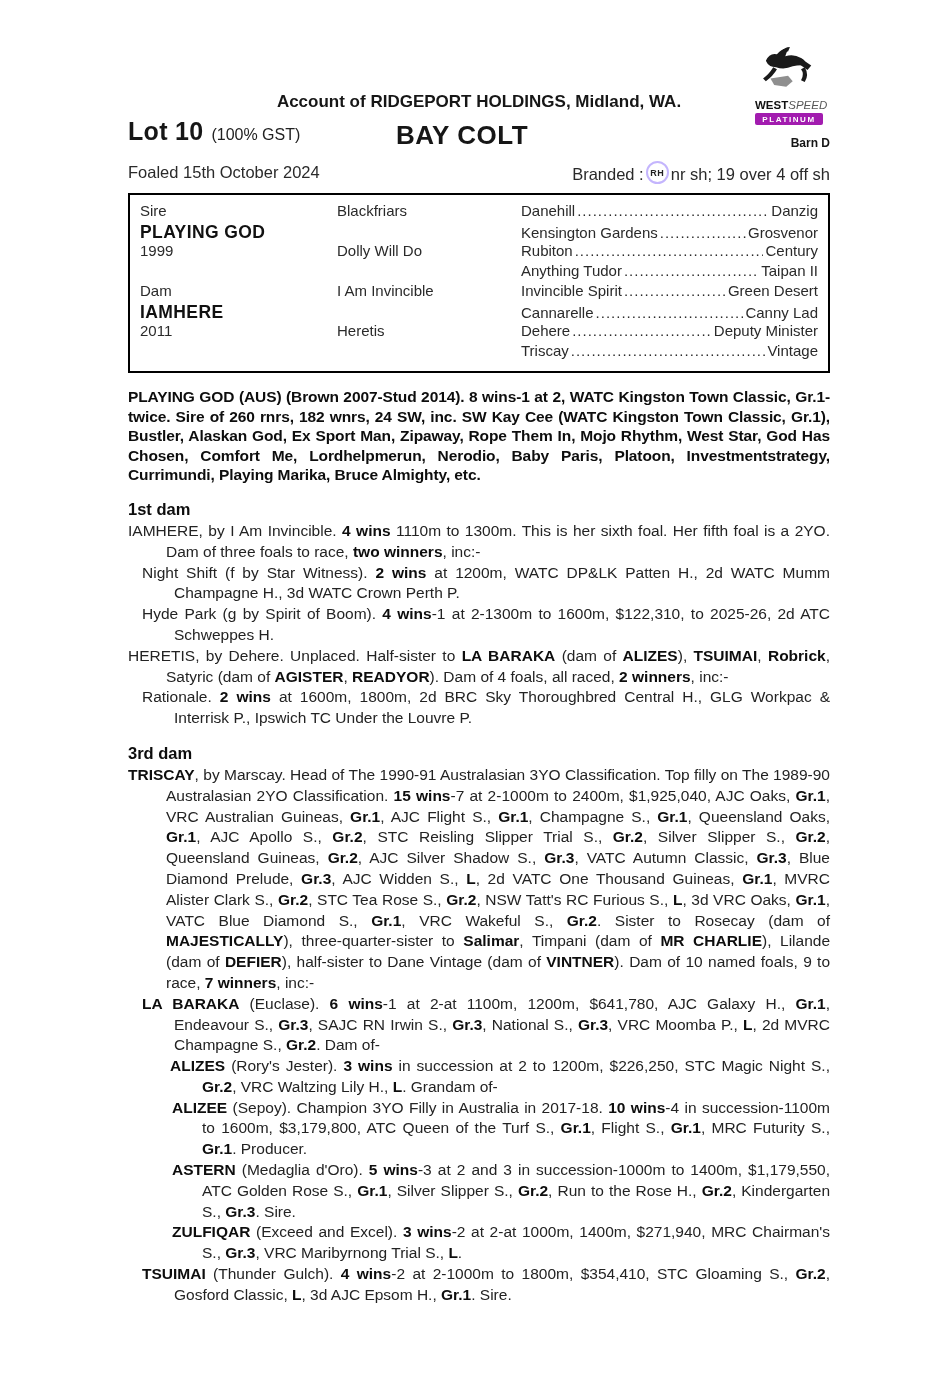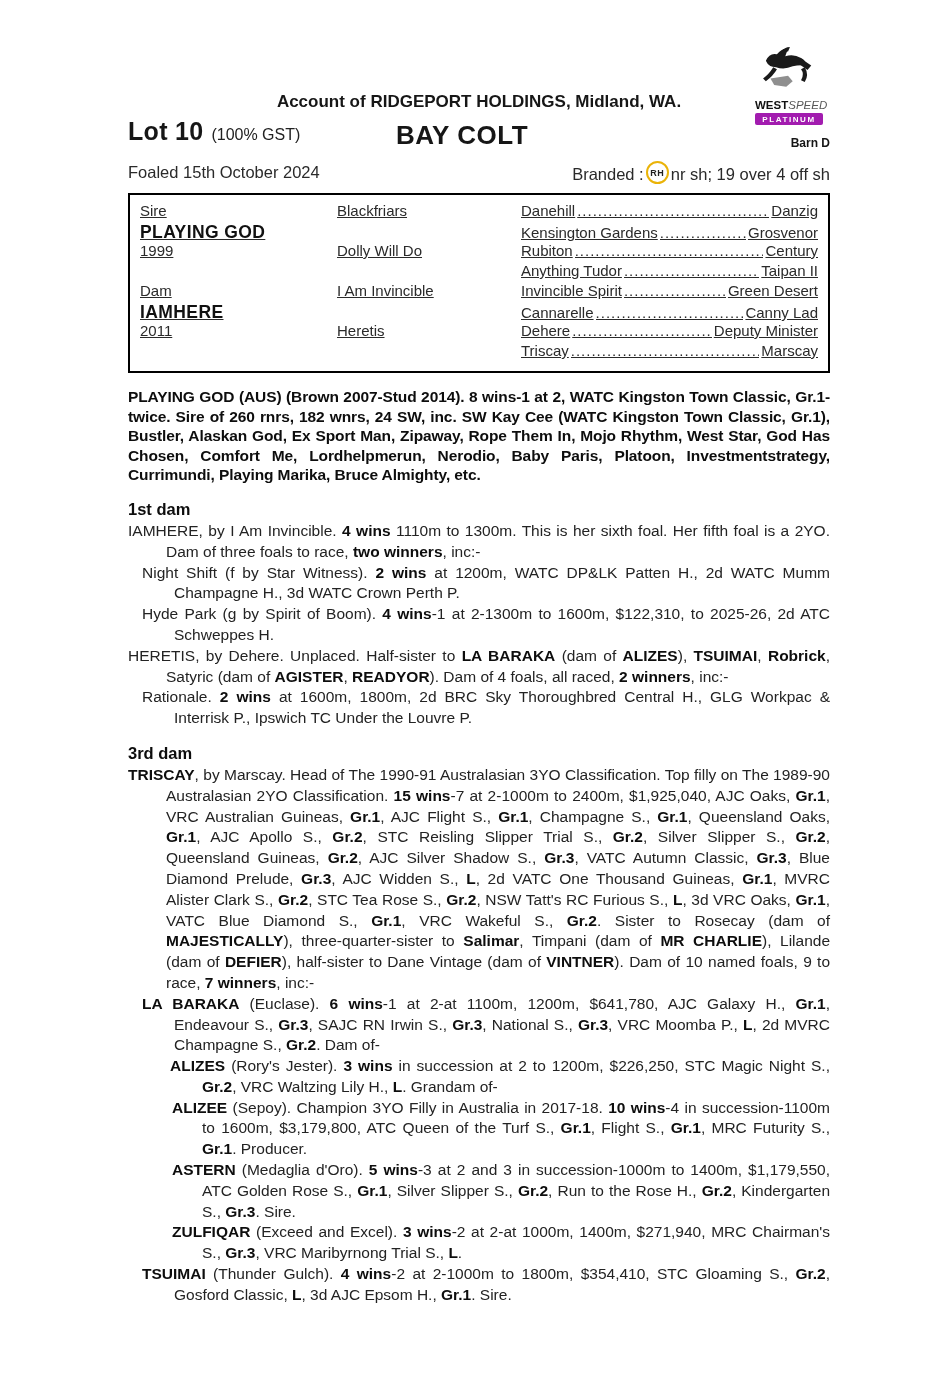--- a/index.html
+++ b/index.html
@@ -11,34 +11,34 @@
   .title-row{position:relative;height:34px;margin-top:8px;}
   .lot-wrap{position:absolute;left:0;bottom:8px;display:flex;align-items:baseline;gap:8px;}
   .lot{font-weight:bold;font-size:25px;letter-spacing:.3px;}
   .gst{font-size:16px;color:#222;}
   .colt{position:absolute;left:50%;transform:translateX(calc(-50% - 17px));bottom:3px;
         font-weight:bold;font-size:26px;letter-spacing:.5px;}
   .barn{position:absolute;right:0;bottom:4px;font-weight:bold;font-size:12px;}
   .foaled-row{display:flex;justify-content:space-between;align-items:center;
               margin-top:7px;font-size:16.5px;color:#2a2a2a;}
   .branded{display:flex;align-items:flex-end;gap:2px;}
-  .brandmark{width:19px;height:19px;border:2px solid #eab308;border-radius:50%;
+  .brandmark{width:19px;height:19px;border:2px solid #c4b5fd;border-radius:50%;
              display:inline-flex;align-items:center;justify-content:center;
              font-size:9px;font-weight:bold;letter-spacing:.5px;color:#222;}
   
   .logo{position:absolute;left:755px;top:46px;width:68px;text-align:center;}
   .wordmark{font-size:11.5px;line-height:11px;white-space:nowrap;}
   .wordmark .w1{font-weight:bold;color:#111;}
   .wordmark .w2{font-style:italic;color:#585858;}
   .platinum{margin-top:2px;background:#a21caf;color:#fff;border-radius:2px;
             font-size:8px;font-weight:bold;letter-spacing:1.6px;padding:2px 0 1px;}
   
   .ped{border:2px solid #000;margin-top:9px;padding:7px 10px 9px;
        display:grid;grid-template-columns:197px 184px 1fr;grid-auto-rows:20px;
-       align-items:baseline;font-size:15px;color:#2a2a2a;text-decoration:underline;}
+       align-items:baseline;font-size:15px;color:#2a2a2a;}
   .ped .big{font-weight:bold;font-size:17.5px;letter-spacing:.4px;color:#111;}
   .arow{display:flex;align-items:baseline;min-width:0;}
   .aname{white-space:nowrap;}
   .lead{flex:1 1 auto;overflow:hidden;white-space:nowrap;min-width:8px;margin:0 2px;}
   .lead::after{content:"..........................................................................";letter-spacing:1px;}
   
   .sire-sum{margin:14px 0 3px;font-weight:bold;font-size:15.5px;line-height:19.6px;
             text-align:justify;letter-spacing:-0.1px;color:#0d0d0d;}
   
   .dam-heading{font-weight:bold;font-size:16.5px;margin:15px 0 2px;color:#0d0d0d;}
@@ -133,21 +133,21 @@
         <span class="aname">Canny Lad</span>
       </div>
     <div class="arow" style="grid-area:7/3">
         <span class="aname">Dehere</span>
         <span class="lead"></span>
         <span class="aname">Deputy Minister</span>
       </div>
     <div class="arow" style="grid-area:8/3">
         <span class="aname">Triscay</span>
         <span class="lead"></span>
-        <span class="aname">Marscay</span>
+        <span class="aname">Vintage</span>
       </div>
   </div>
 
   <p class="sire-sum">PLAYING GOD (AUS) (Brown 2007-Stud 2014). 8 wins-1 at 2, WATC Kingston Town Classic, Gr.1-twice. Sire of 260 rnrs, 182 wnrs, 24 SW, inc. SW Kay Cee (WATC Kingston Town Classic, Gr.1), Bustler, Alaskan God, Ex Sport Man, Zipaway, Rope Them In, Mojo Rhythm, West Star, God Has Chosen, Comfort Me, Lordhelpmerun, Nerodio, Baby Paris, Platoon, Investmentstrategy, Currimundi, Playing Marika, Bruce Almighty, etc.</p>
 
   <div id="sections">
       <div class="dam-heading">1st dam</div>
       <p class="para p-dam"><span>IAMHERE, by I Am Invincible. </span><span class="b">4 wins</span><span> 1110m to 1300m. This is her sixth foal. Her fifth foal is a 2YO. Dam of three foals to race, </span><span class="b">two winners</span><span>, inc:-</span></p>
       <p class="para p-prog1"><span>Night Shift (f by Star Witness). </span><span class="b">2 wins</span><span> at 1200m, WATC DP&amp;LK Patten H., 2d WATC Mumm Champagne H., 3d WATC Crown Perth P.</span></p>
       <p class="para p-prog1"><span>Hyde Park (g by Spirit of Boom). </span><span class="b">4 wins</span><span>-1 at 2-1300m to 1600m, $122,310, to 2025-26, 2d ATC Schweppes H.</span></p>

